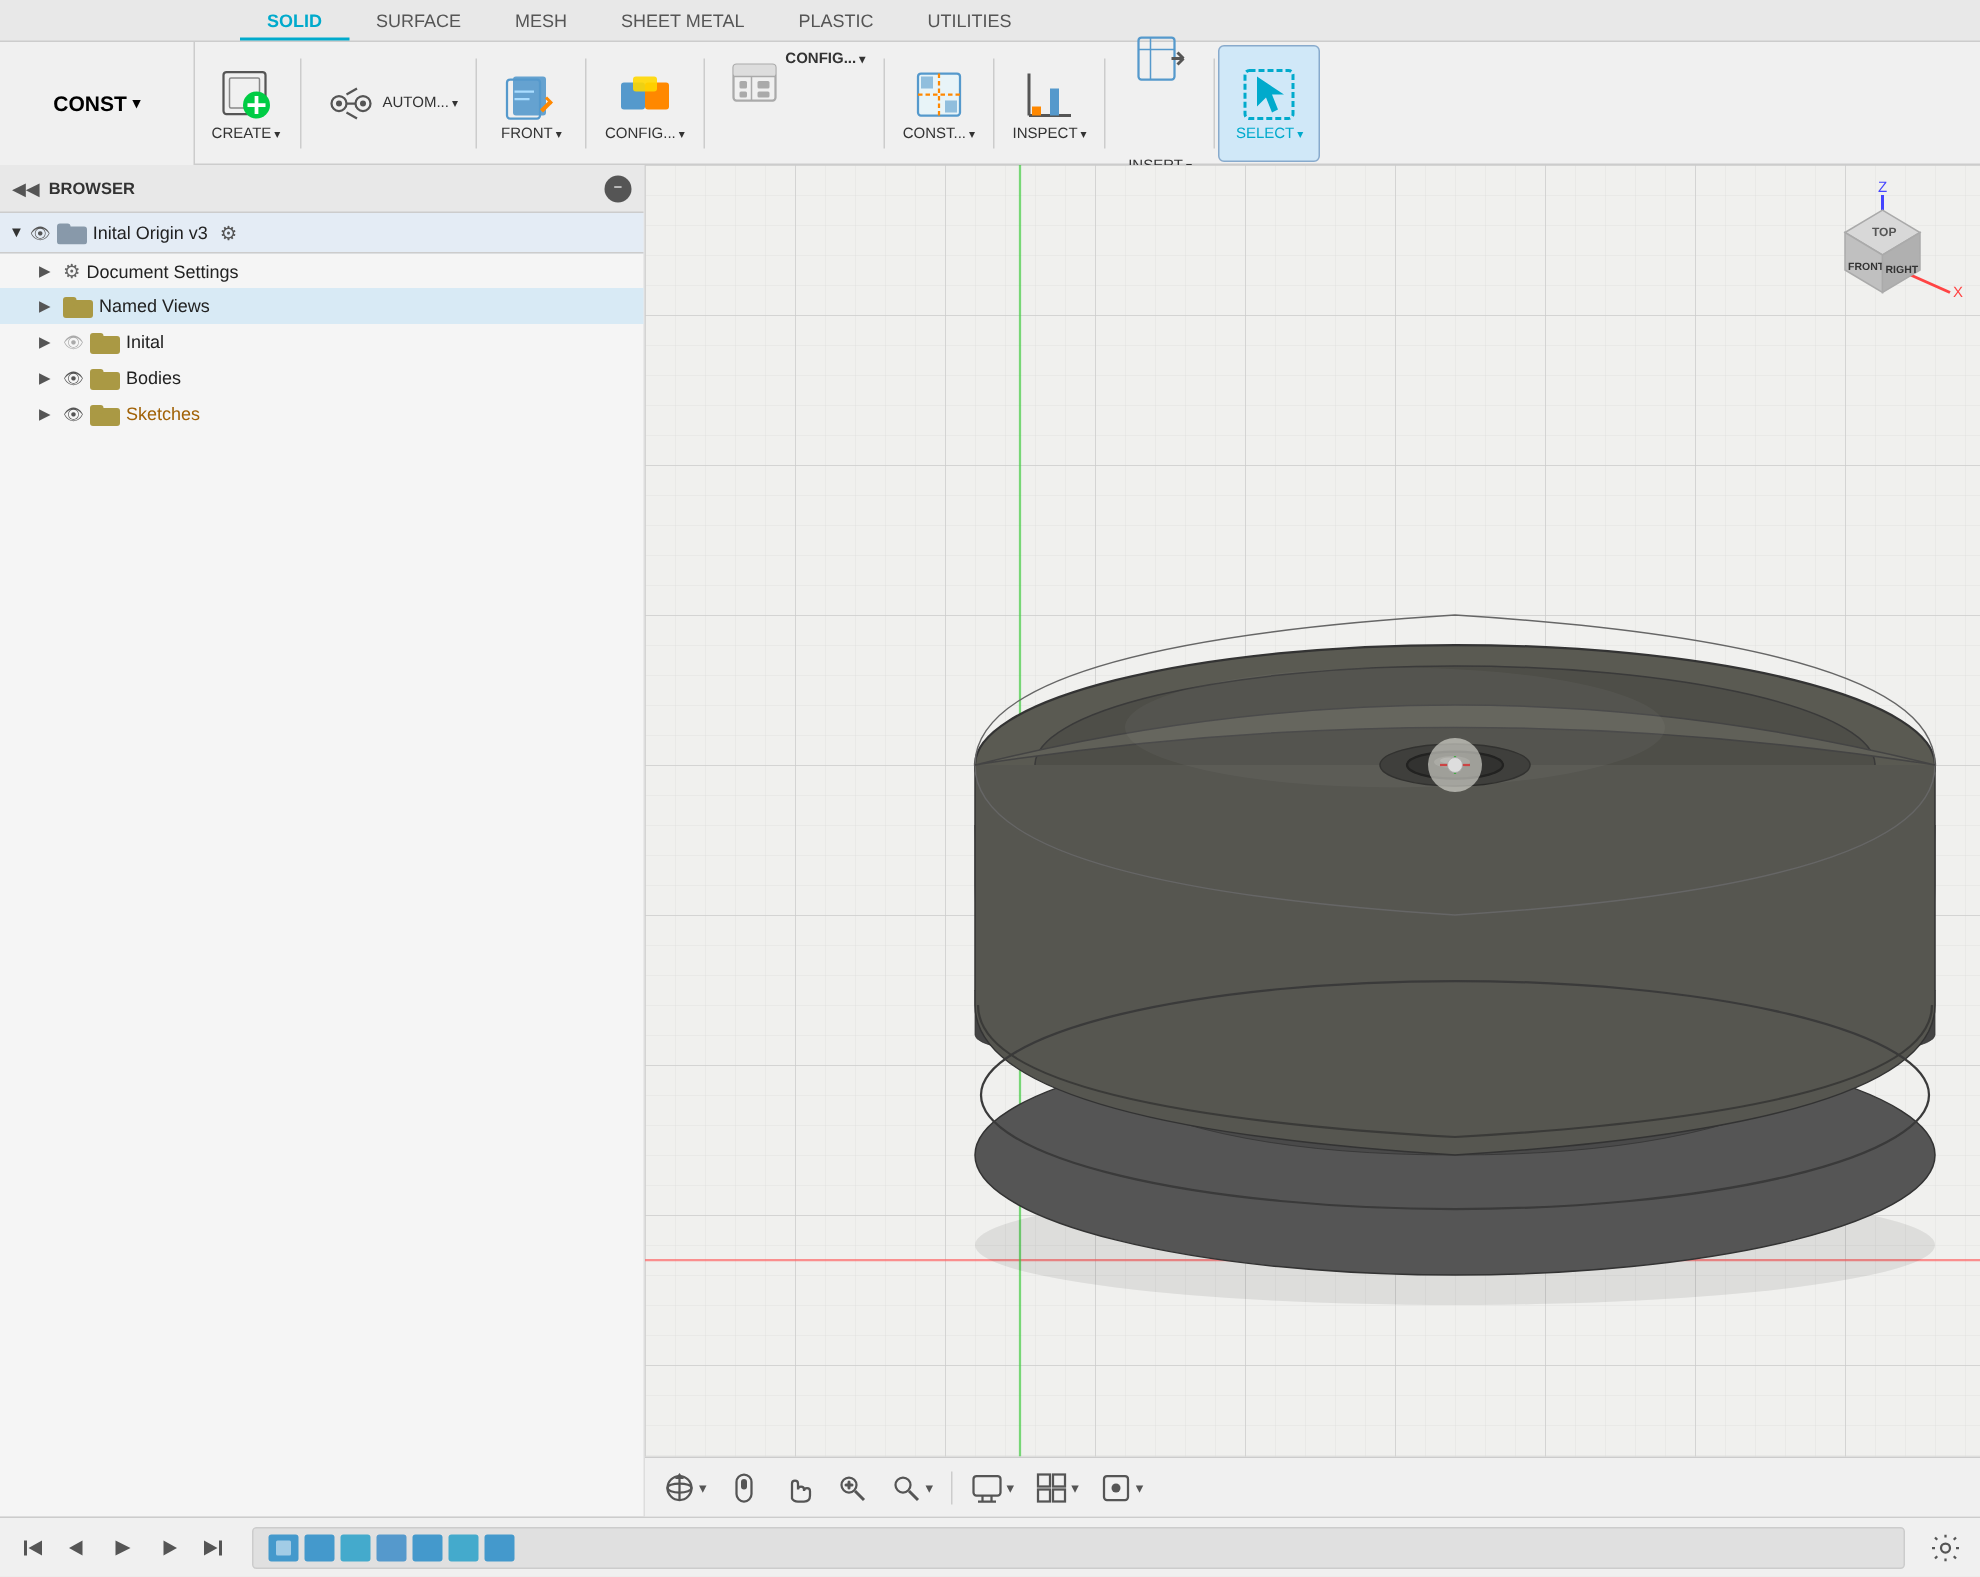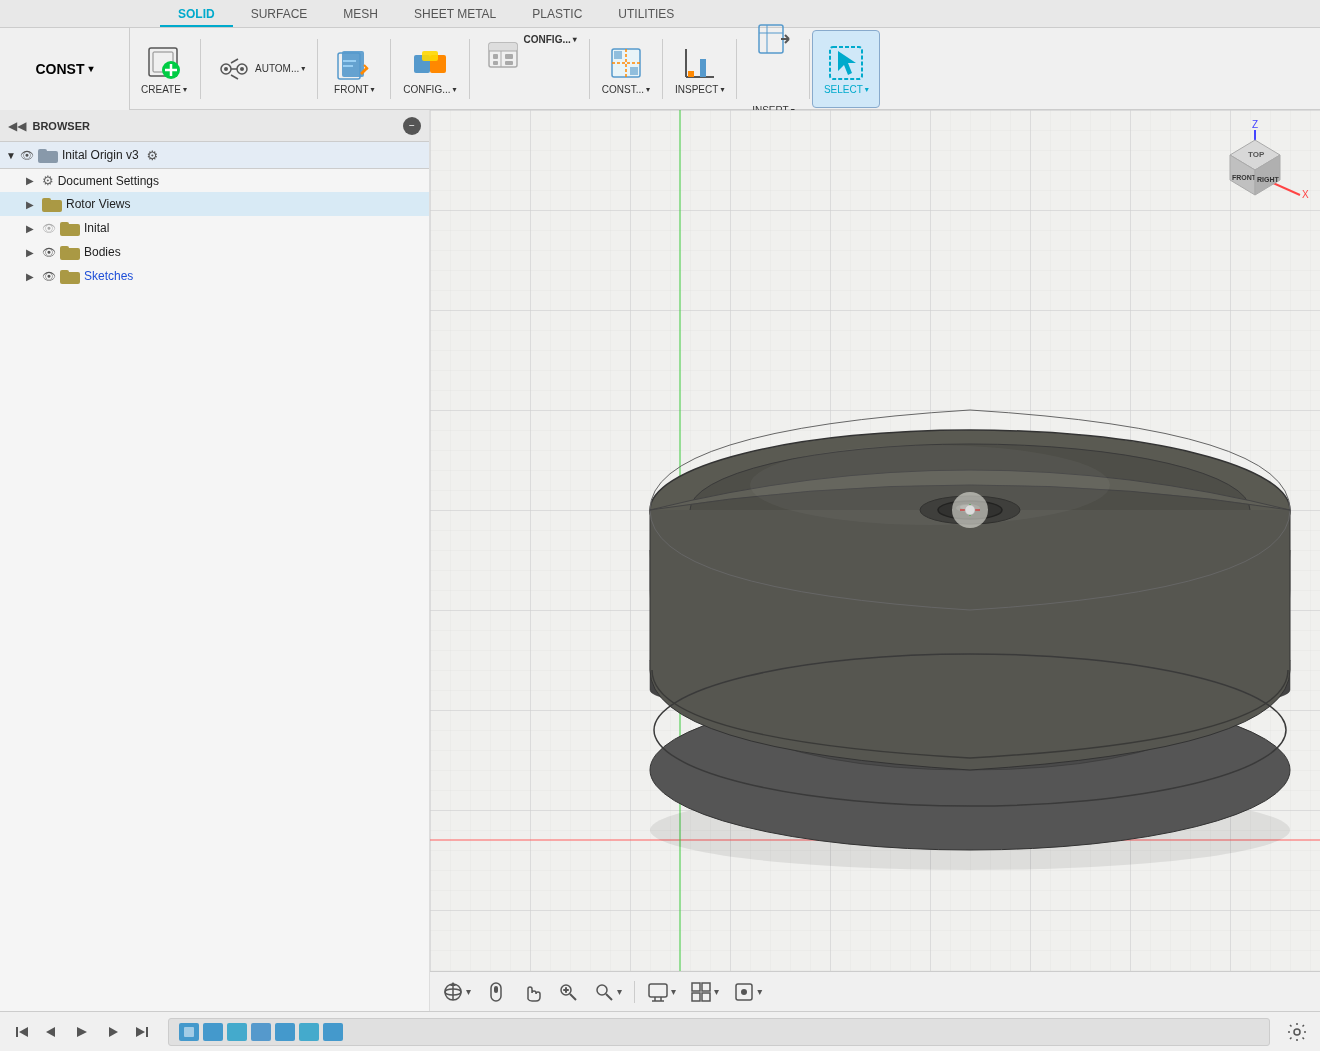--- a/index.html
+++ b/index.html
@@ -217,21 +217,21 @@
       </div>
 
       <div style="display:flex;align-items:center;padding:4px 6px;gap:4px;cursor:pointer;padding-left:26px;background:#d8eaf5;">
         <span style="font-size:10px;color:#555;width:12px;">▶</span>
         <div style="display:inline-flex;width:20px;height:16px;">
           <svg width="20" height="16" viewBox="0 0 20 16">
             <rect x="0" y="4" width="20" height="12" rx="2" fill="#aa9944"></rect>
             <rect x="0" y="2" width="9" height="6" rx="2" fill="#aa9944"></rect>
           </svg>
         </div>
-        <span style="font-size:12px;color:#222;">Rotor Views</span>
+        <span style="font-size:12px;color:#222;">Named Views</span>
       </div>
 
       <div style="display:flex;align-items:center;padding:4px 6px;gap:4px;cursor:pointer;padding-left:26px;">
         <span style="font-size:10px;color:#555;width:12px;">▶</span>
         <span style="font-size:11px;color:#aaa;cursor:pointer;">👁</span>
         <div style="display:inline-flex;width:20px;height:16px;">
           <svg width="20" height="16" viewBox="0 0 20 16">
             <rect x="0" y="4" width="20" height="12" rx="2" fill="#aa9944"></rect>
             <rect x="0" y="2" width="9" height="6" rx="2" fill="#aa9944"></rect>
           </svg>
@@ -253,21 +253,21 @@
 
       <div style="display:flex;align-items:center;padding:4px 6px;gap:4px;cursor:pointer;padding-left:26px;">
         <span style="font-size:10px;color:#555;width:12px;">▶</span>
         <span style="font-size:11px;color:#555;cursor:pointer;">👁</span>
         <div style="display:inline-flex;width:20px;height:16px;">
           <svg width="20" height="16" viewBox="0 0 20 16">
             <rect x="0" y="4" width="20" height="12" rx="2" fill="#aa9944"></rect>
             <rect x="0" y="2" width="9" height="6" rx="2" fill="#aa9944"></rect>
           </svg>
         </div>
-        <span style="font-size:12px;color:#1d4ed8;">Sketches</span>
+        <span style="font-size:12px;color:#a16207;">Sketches</span>
       </div>
 
       <div style="flex:1;"></div>
 
     </div>
 
     <div style="flex:1;background:#f0f0ee;position:relative;overflow:hidden;">
 
       <svg style="position:absolute;inset:0;width:100%;height:100%;">
         <defs>

